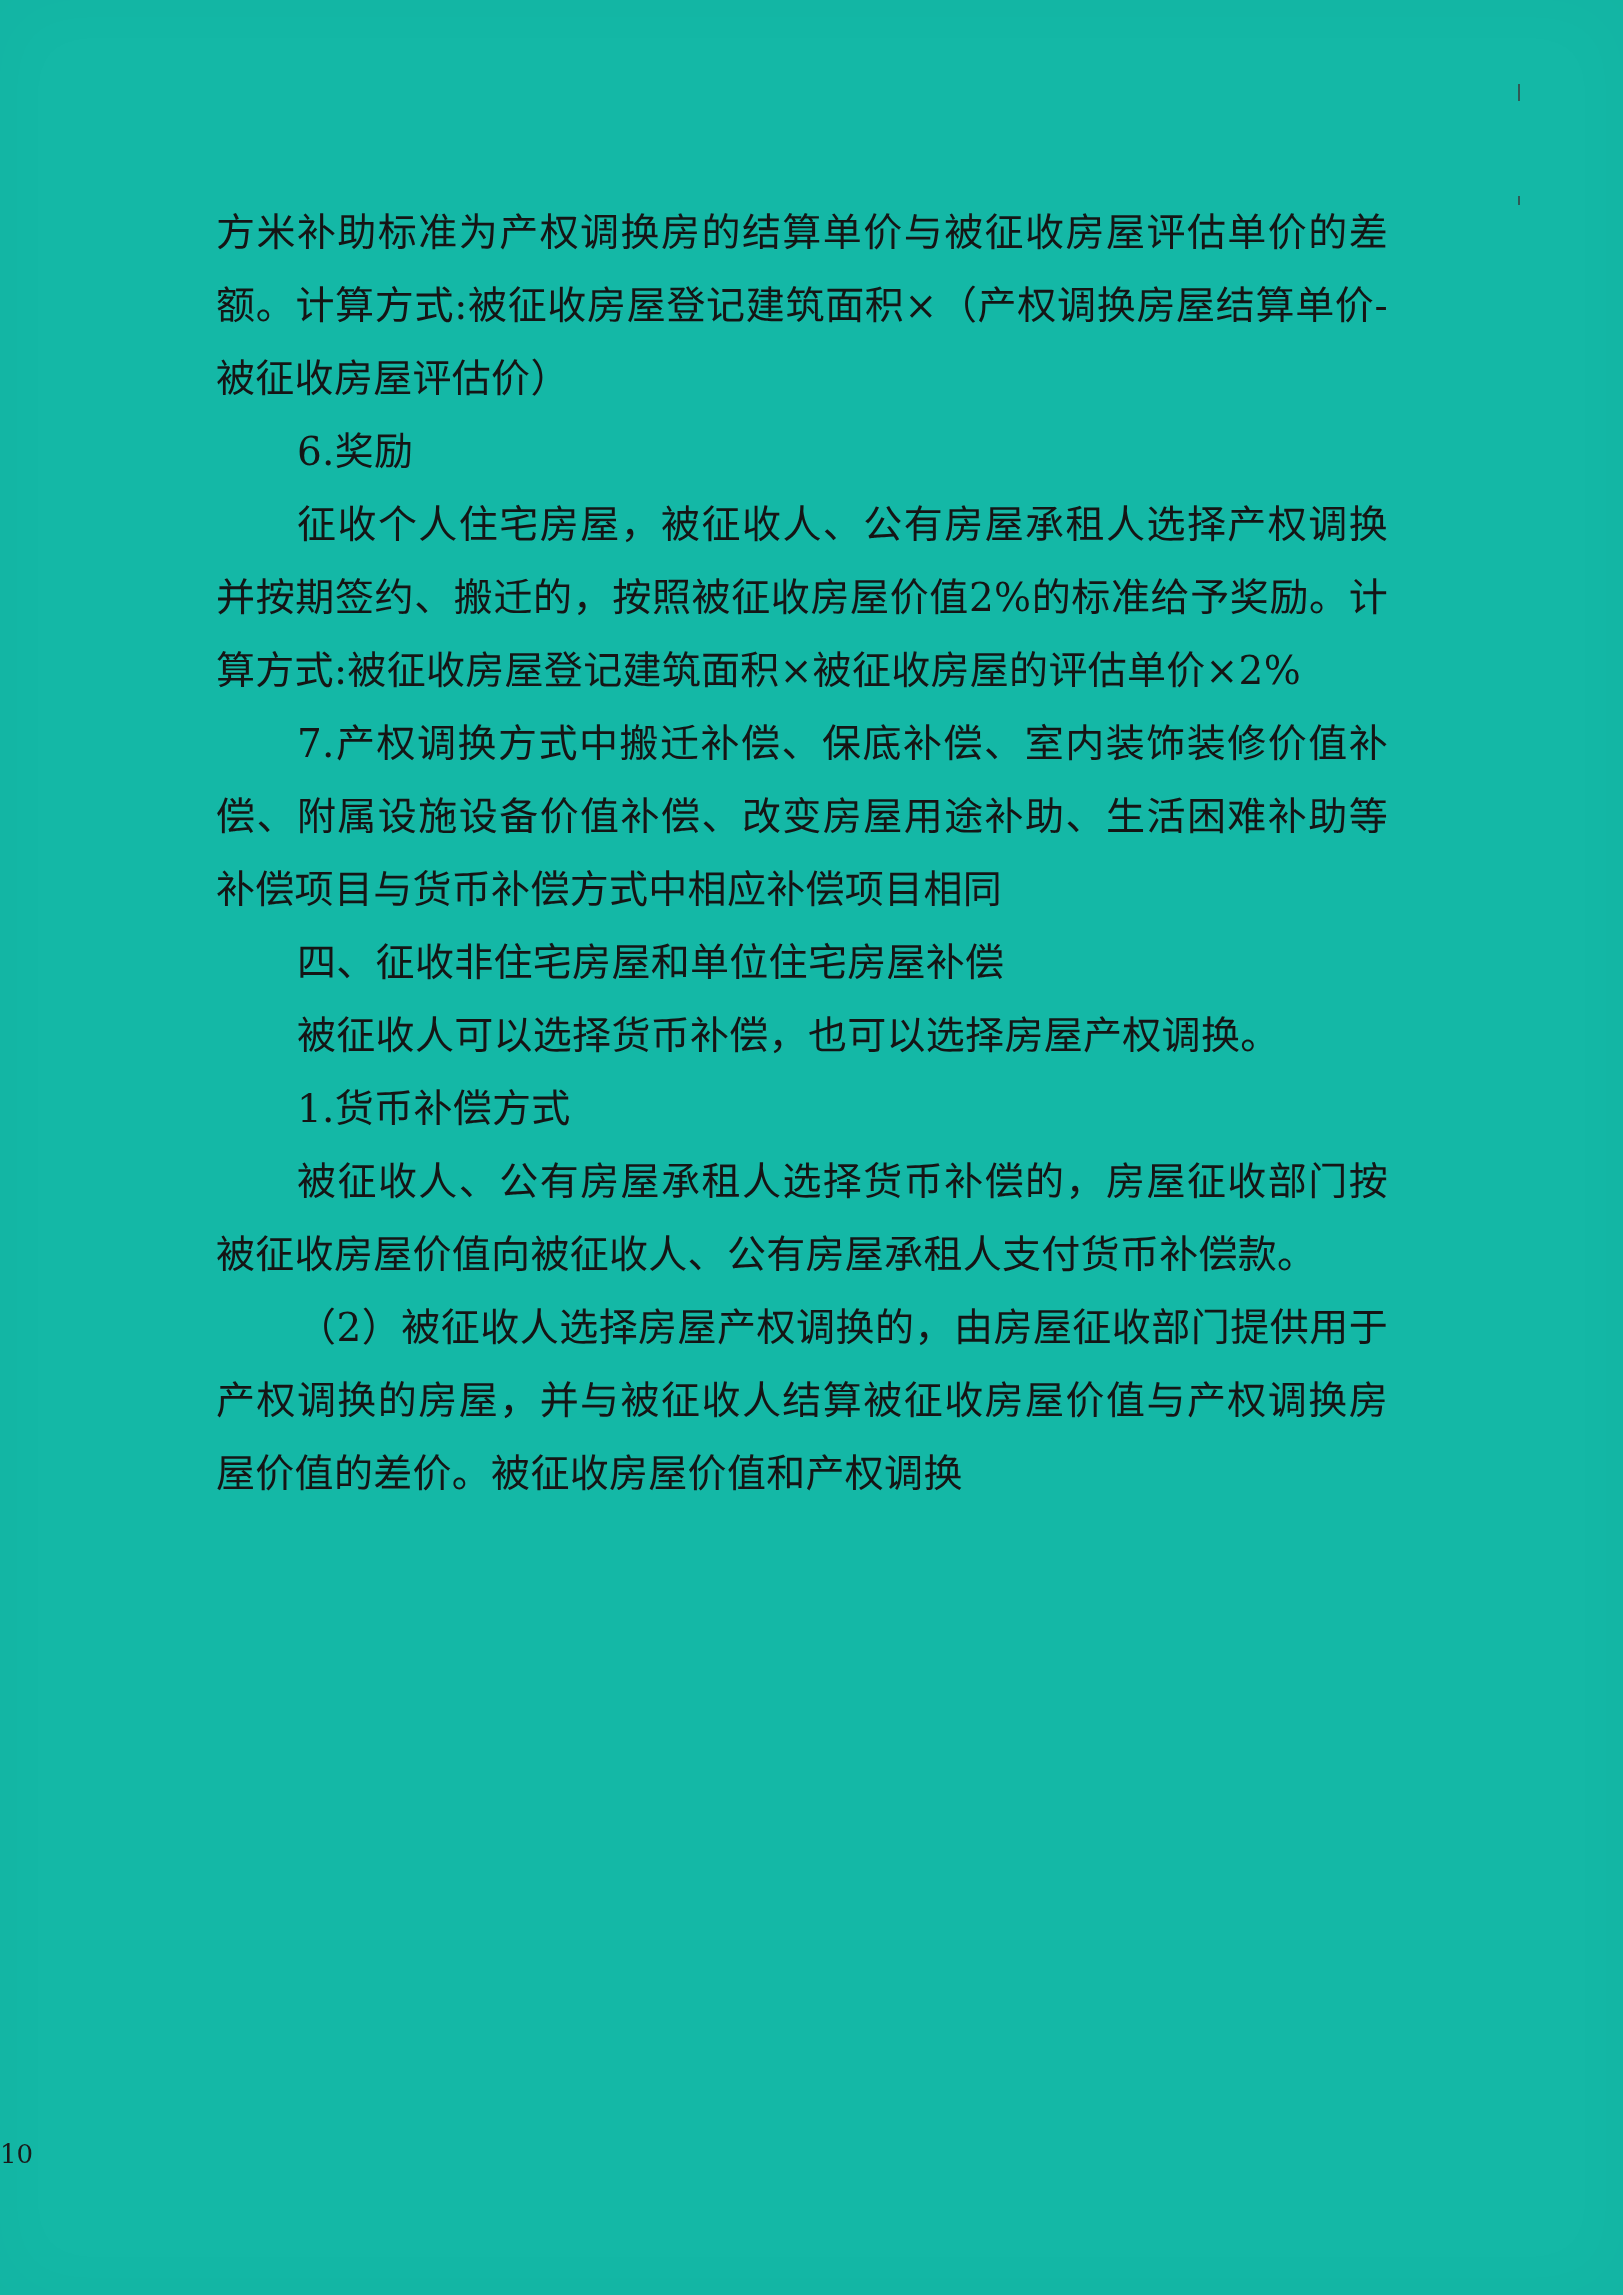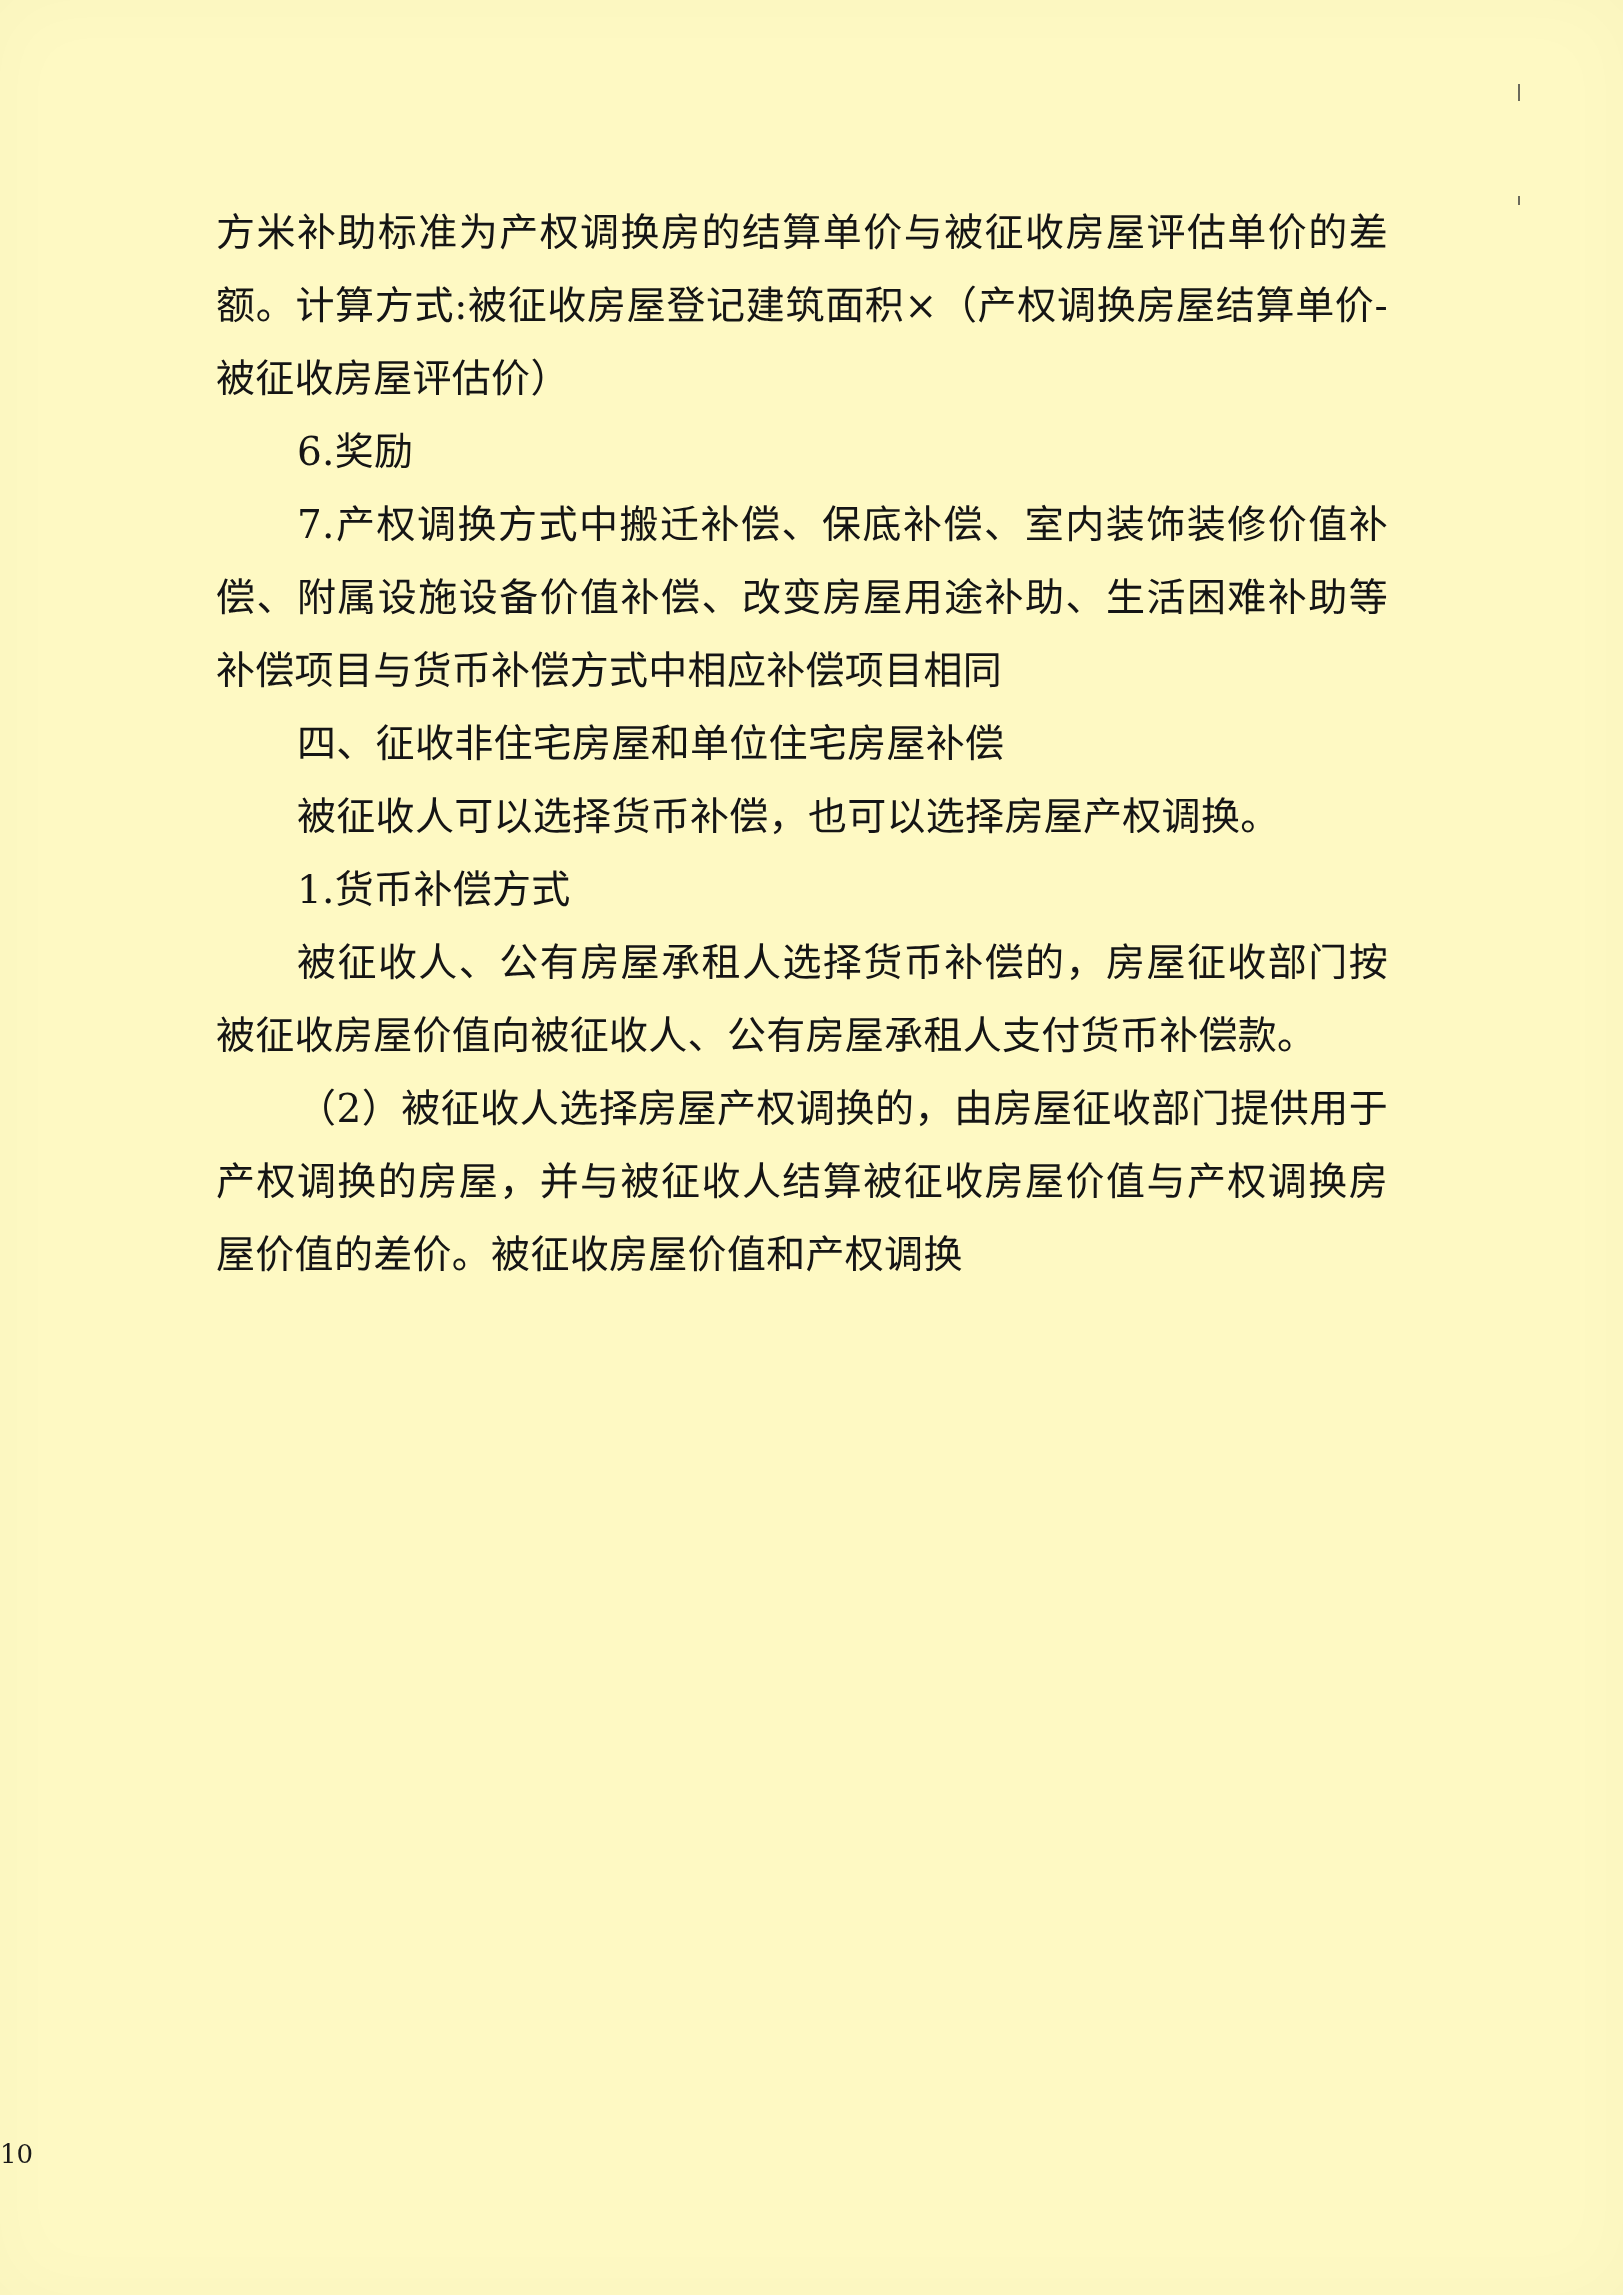--- a/index.html
+++ b/index.html
@@ -13,21 +13,21 @@
     height: 2295px;
     position: relative;
     font-family: "DejaVu Serif", "Liberation Serif", serif;
     color: #141414;
     overflow: hidden;
   }
 
   .page {
     position: absolute;
     inset: 0;
-    background: #fef9c3;
+    background: #14b8a6;
     padding-left: 32px;
   }
 
   
   .page::before {
     content: "";
     position: absolute;
     top: 0; left: 0; right: 0; bottom: 0;
     box-shadow: inset 0 0 79px rgba(0,0,0,0.025);
     pointer-events: none;
@@ -93,20 +93,21 @@
 
   <div class="scan-mark m1"></div>
   <div class="scan-mark m2"></div>
 
   <div class="content">
 
     <p class="para body-line">方米补助标准为产权调换房的结算单价与被征收房屋评估单价的差额。计算方式:被征收房屋登记建筑面积×（产权调换房屋结算单价-被征收房屋评估价）</p>
 
     <p class="para indent heading">6.奖励</p>
 
+    <p class="para indent">征收个人住宅房屋，被征收人、公有房屋承租人选择产权调换并按期签约、搬迁的，按照被征收房屋价值2%的标准给予奖励。计算方式:被征收房屋登记建筑面积×被征收房屋的评估单价×2%</p>
 
     <p class="para indent heading">7.产权调换方式中搬迁补偿、保底补偿、室内装饰装修价值补偿、附属设施设备价值补偿、改变房屋用途补助、生活困难补助等补偿项目与货币补偿方式中相应补偿项目相同</p>
 
     <p class="para indent heading">四、征收非住宅房屋和单位住宅房屋补偿</p>
 
 
     <p class="para indent">被征收人可以选择货币补偿，也可以选择房屋产权调换。</p>
 
     <p class="para indent heading">1.货币补偿方式</p>
 

